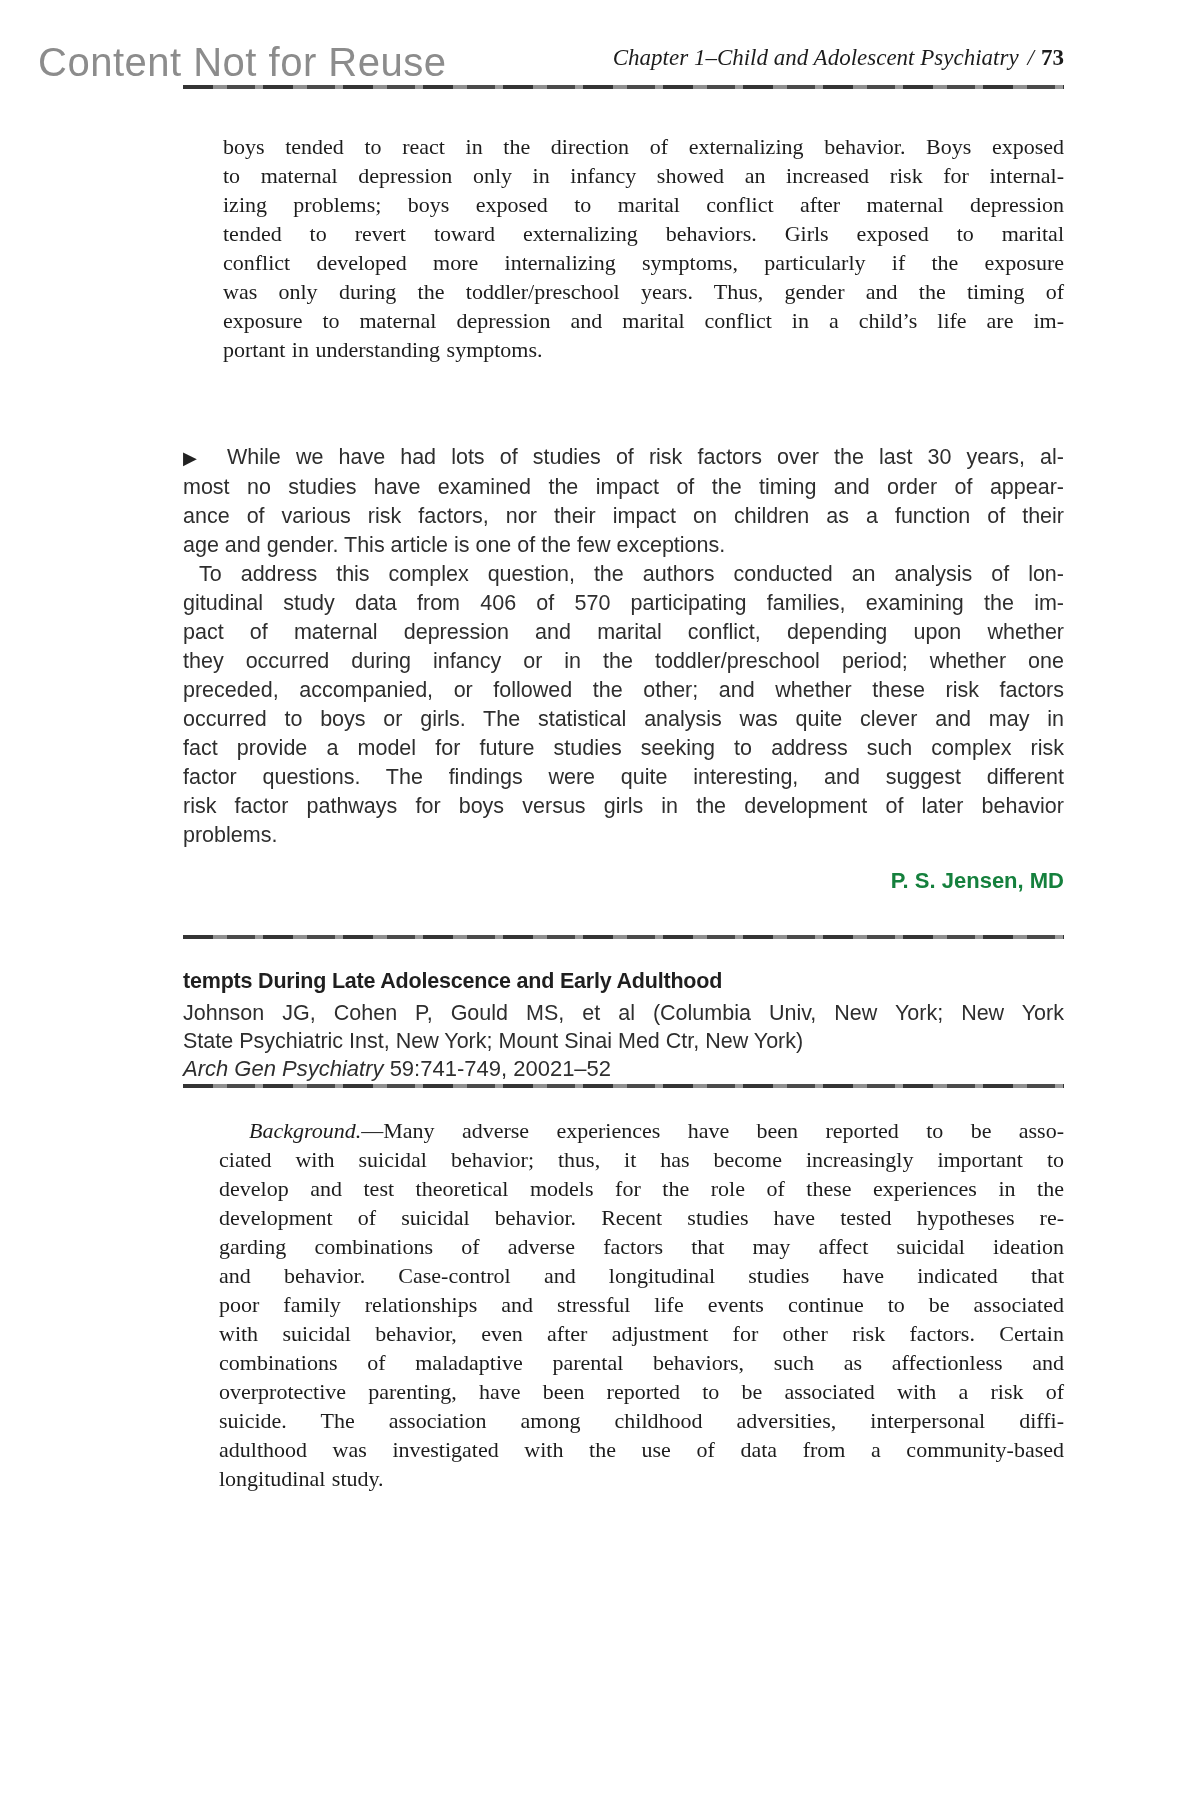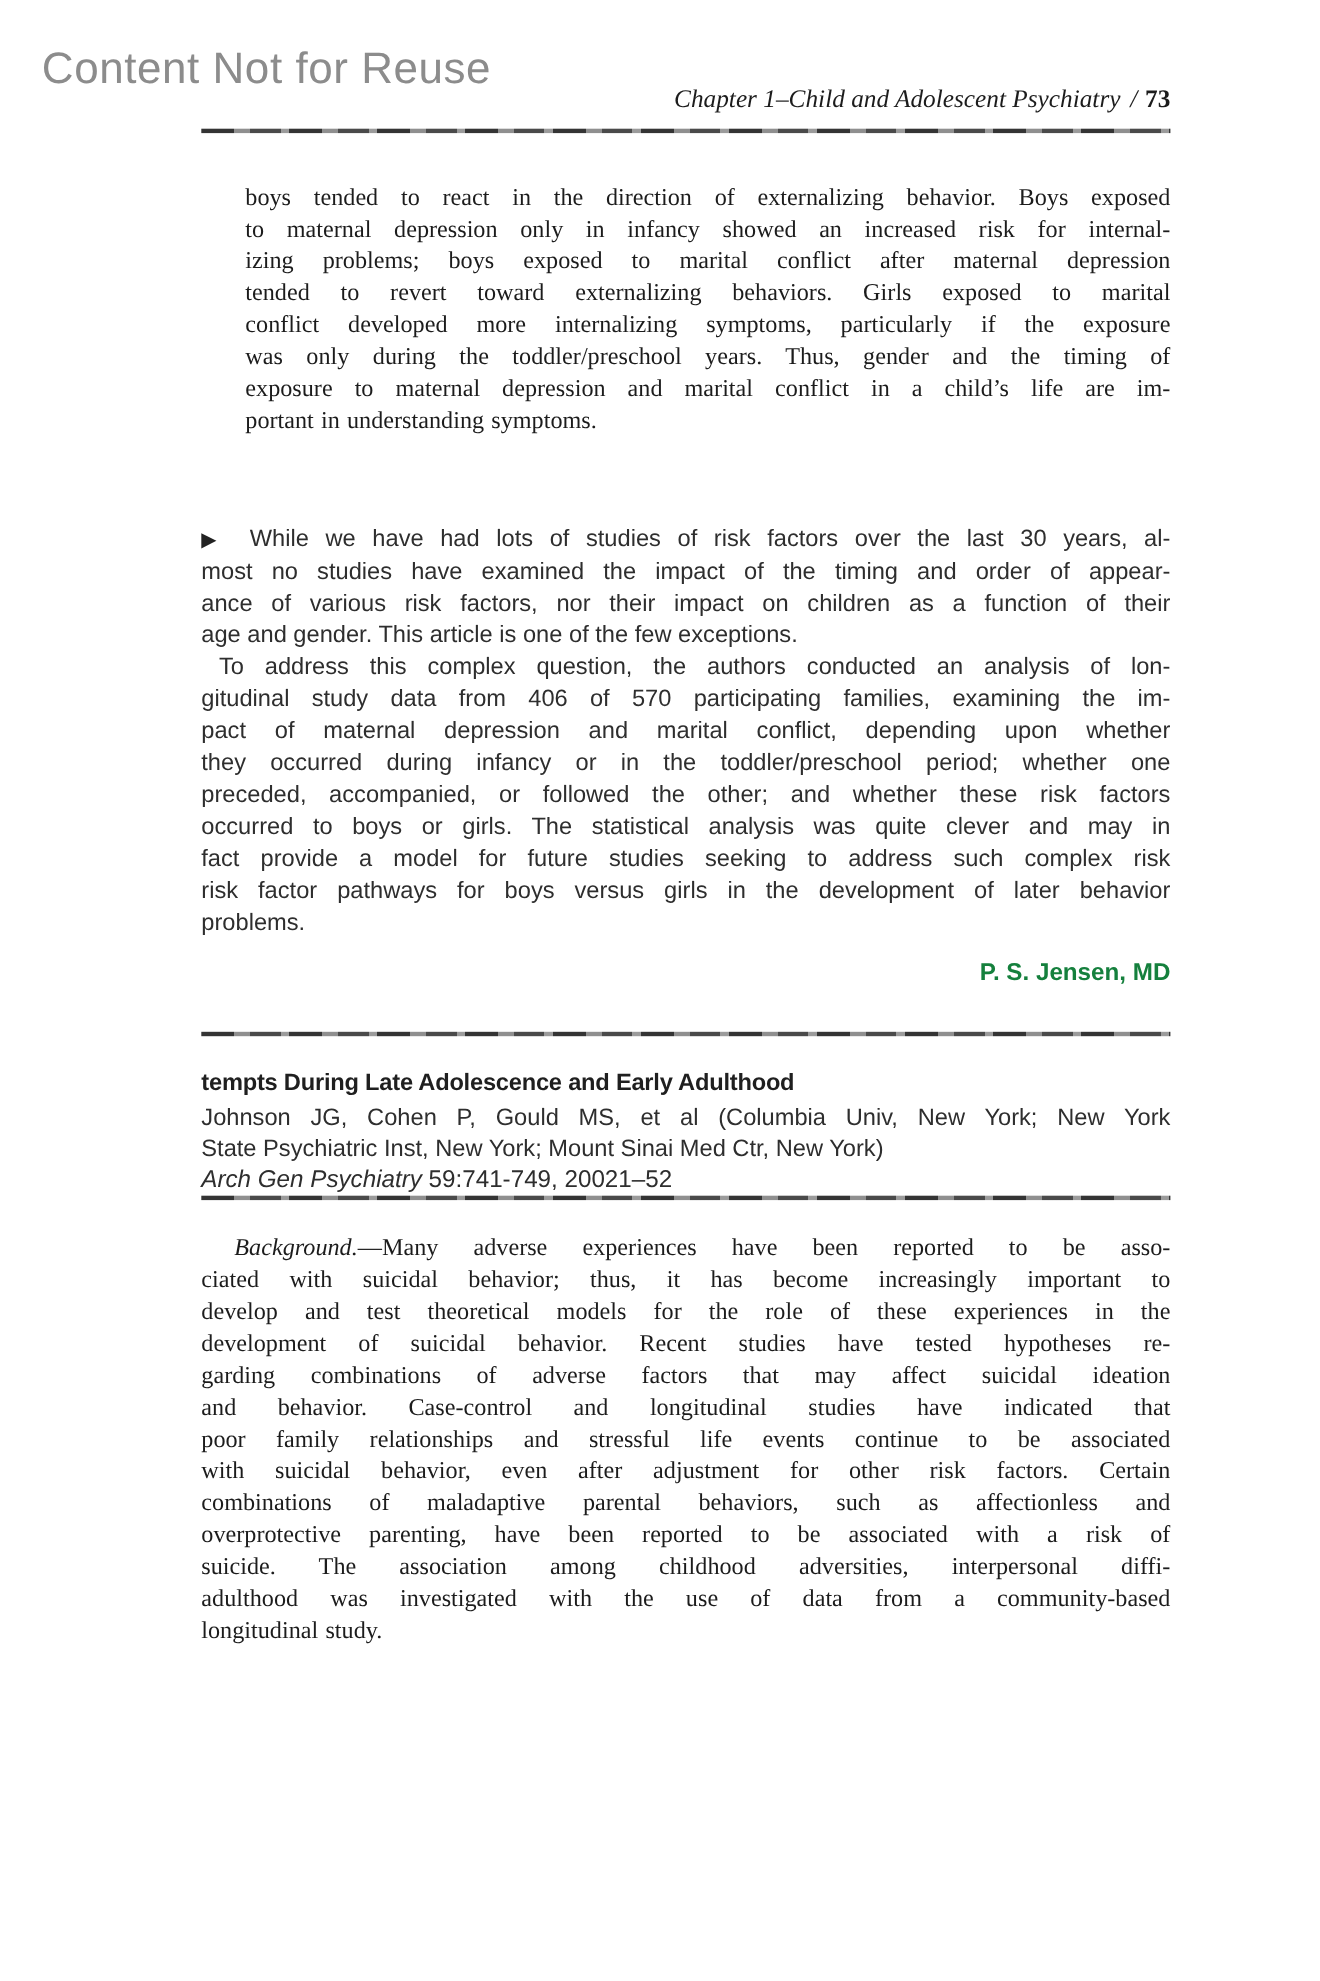--- a/index.html
+++ b/index.html
@@ -25,21 +25,21 @@
     white-space: nowrap;
   }
   .column {
     position: absolute;
     left: 183px;
     top: 0;
     width: 881px;
   }
   
   .header-row {
-    padding-top: 76px;
+    padding-top: 44px;
     text-align: right;
     font-size: 23px;
     line-height: 27px;
     white-space: nowrap;
   }
   .header-row .chapter { font-style: italic; }
   .header-row .sep { font-style: italic; margin: 0 7px 0 9px; }
   .header-row .pnum { font-weight: bold; font-style: normal; }
   
   .rule {
@@ -117,20 +117,21 @@
     line-height: 27px;
     color: #2e2e2e;
   }
   .cit-journal .jname { font-style: italic; }
   
   .abstract {
     margin-top: 28px;
     font-size: 22px;
     line-height: 29px;
     word-spacing: 1px;
+    margin-left: 36px;
   }
   .afirst { padding-left: 30px; }
   .ital { font-style: italic; }
 </style>
 </head>
 <body>
 
 <div class="page">
 
   <div class="watermark">Content Not for Reuse</div>
@@ -165,20 +166,21 @@
           <div class="tline tlast">age and gender. This article is one of the few exceptions.</div>
         </div>
       <div class="tline p2first">To address this complex question, the authors conducted an analysis of lon-</div>
       <div>
           <div class="tline">gitudinal study data from 406 of 570 participating families, examining the im-</div>
           <div class="tline">pact of maternal depression and marital conflict, depending upon whether</div>
           <div class="tline">they occurred during infancy or in the toddler/preschool period; whether one</div>
           <div class="tline">preceded, accompanied, or followed the other; and whether these risk factors</div>
           <div class="tline">occurred to boys or girls. The statistical analysis was quite clever and may in</div>
           <div class="tline">fact provide a model for future studies seeking to address such complex risk</div>
+          <div class="tline">factor questions. The findings were quite interesting, and suggest different</div>
           <div class="tline">risk factor pathways for boys versus girls in the development of later behavior</div>
           <div class="tline tlast">problems.</div>
         </div>
       <div class="signature">P. S. Jensen, MD</div>
     </div>
 
     <div class="rule rule-2"></div>
 
     <div class="cit-title">
         <div class="tline tlast">tempts During Late Adolescence and Early Adulthood</div>

